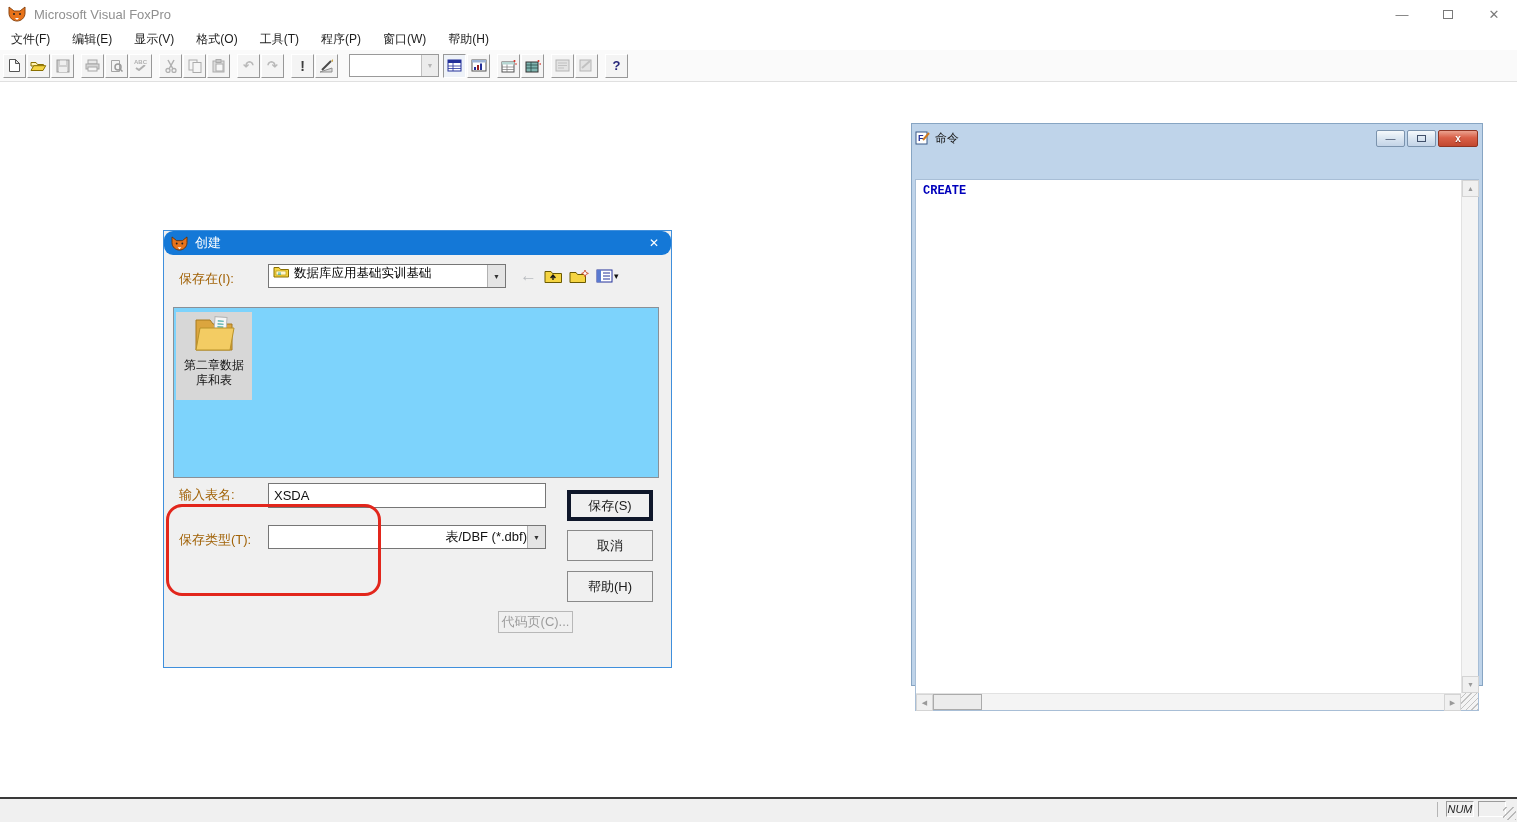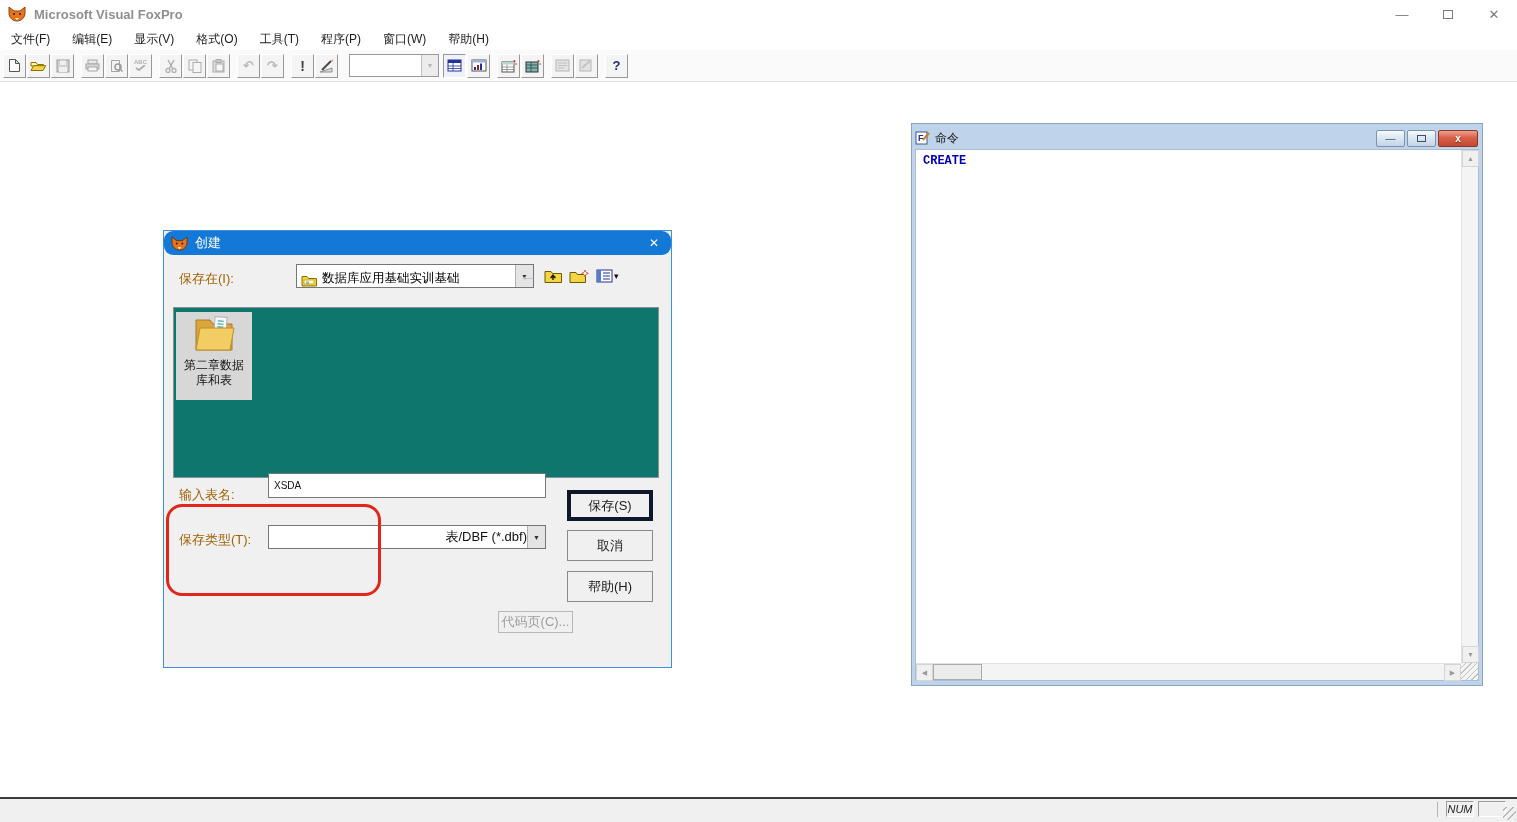--- a/index.html
+++ b/index.html
@@ -2,21 +2,21 @@
 <html><head>
 <meta charset="utf-8">
 <style>
   * { margin:0; padding:0; box-sizing:border-box; }
   html,body { width:1517px; height:822px; overflow:hidden; background:#fff;
     font-family:"Liberation Sans","DejaVu Sans",sans-serif; }
 
   
   .titlebar { position:absolute; left:0; top:0; width:1517px; height:28px; background:#fff;
     display:flex; align-items:center; }
-  .titlebar .app-title { color:#8f8f8f; font-size:13px; margin-left:8px;font-weight:bold; }
+  .titlebar .app-title { color:#8f8f8f; font-size:13px; margin-left:8px; }
   .fox-icon { width:18px; height:16px; margin-left:8px; }
   .win-controls { position:absolute; right:0; top:0; height:28px; display:flex; }
   .win-controls .wbtn { width:46px; height:28px; display:flex; align-items:center; justify-content:center;
     color:#7a7a7a; font-size:13px; }
   .max-box { width:10px; height:9px; border:1px solid #7a7a7a; display:inline-block; }
 
   .menubar { position:absolute; left:0; top:28px; width:1517px; height:22px; background:#fff;
     display:flex; align-items:center; font-size:12px; color:#1c1c1c; }
   .menu-item { padding:2px 11px; }
 
@@ -50,39 +50,39 @@
     border:1px solid #3f8fdc; background:#f0f0f0; }
   .dlg-titlebar { height:24px; background:#1478d7; display:flex; align-items:center;border-radius:9px; }
   .dlg-titlebar .dlg-title { color:#fff; font-size:13px; margin-left:7px; }
   .dlg-titlebar .fox-icon { width:17px; height:15px; margin-left:7px; }
   .dlg-close { margin-left:auto; width:34px; height:24px; display:flex; align-items:center; justify-content:center;
     color:#fff; font-size:12px; }
   .dlg-body { position:relative; height:412px; }
   .dlg-label { position:absolute; font-size:13px; color:#a16207; }
   .lbl-savein { left:15px; top:15px; }
   .combo { position:absolute; left:104px; top:9px; width:238px; height:24px; background:#fff;
-    border:1px solid #767676; display:flex; align-items:flex-end;margin-left:28px; }
+    border:1px solid #767676; display:flex; align-items:flex-start; }
   .combo .combo-val { font-size:12.5px; margin-left:4px; flex:1; white-space:nowrap; overflow:hidden; }
   .combo .combo-btn { width:18px; height:100%; background:#e4e4e4; border-left:1px solid #b2b2b2;
     display:flex; align-items:center; justify-content:center; font-size:7px; color:#333; flex:none; }
   .combo svg { flex:none; margin-left:4px; }
   .nav-icons { position:absolute; left:356px; top:9px; height:24px; display:flex; align-items:center; }
   .nav-back { color:#b9bcc0; font-size:17px; font-weight:bold; margin-right:7px; }
   .nav-ic { margin-right:6px; display:flex; align-items:center; }
   .nav-caret { font-size:9px; color:#111; margin-left:1px; }
 
-  .file-list { position:absolute; left:9px; top:52px; width:486px; height:171px; background:#0f766e;
+  .file-list { position:absolute; left:9px; top:52px; width:486px; height:171px; background:#7dd3fc;
     border:1px solid #8a9097;font-family:Liberation Serif, serif; }
   .folder-item { position:absolute; left:2px; top:4px; width:76px; height:88px; background:#d7d7d7;
     display:flex; flex-direction:column; align-items:center; }
   .folder-item .flabel { font-size:12px; line-height:15px; text-align:center; width:68px;
     word-break:break-all; color:#111; margin-top:2px; }
 
-  .fld-input { position:absolute; left:104px; top:218px; width:278px; height:25px; background:#fff;
-    border:1px solid #767676; font-size:10px; color:#111; display:flex; align-items:center; padding-left:5px; }
+  .fld-input { position:absolute; left:104px; top:228px; width:278px; height:25px; background:#fff;
+    border:1px solid #767676; font-size:13px; color:#111; display:flex; align-items:center; padding-left:5px; }
   .lbl-name { left:15px; top:231px; }
   .lbl-type { left:15px; top:276px; }
   .fld-select { position:absolute; left:104px; top:270px; width:278px; height:24px; background:#fff;
     border:1px solid #767676; font-size:13px; color:#111; display:flex; align-items:center;text-align:right; }
   .fld-select .sel-val { flex:1; margin-left:5px; }
   .fld-select .sel-btn { width:18px; height:100%; background:#e4e4e4; border-left:1px solid #b2b2b2;
     display:flex; align-items:center; justify-content:center; font-size:7px; color:#333; flex:none; }
 
   .btn { position:absolute; background:#f0f0f0; border:1px solid #8a8a8a; font-size:13px; color:#1a1a1a;
     display:flex; align-items:center; justify-content:center;
@@ -100,21 +100,21 @@
     border:1px solid #87a5c3; background:#bfd4ea; padding:3px; }
   .cmd-titlebar { height:22px; display:flex; align-items:center; }
   .cmd-titlebar .cmd-title { font-size:12px; color:#1a1a1a; margin-left:5px; }
   .cmd-controls { margin-left:auto; display:flex; margin-right:1px; }
   .cw-btn { width:29px; height:17px; border:1px solid #7b93ad; border-radius:2px;
     background:linear-gradient(#f5f9fc,#dce7f2 45%,#c4d4e7); color:#41506a; font-size:10px;
     display:flex; align-items:center; justify-content:center; margin-left:2px; }
   .cw-btn .max-box { width:9px; height:7px; border:1px solid #41506a; }
   .cw-btn.cw-close { width:40px; background:linear-gradient(#eba28f,#d96048 45%,#c24830);
     border-color:#8e3423; color:#fff; font-weight:bold; text-shadow:0 1px 1px #7d2b1c; }
-  .cmd-content { position:relative; background:#fff; height:532px; border:1px solid #a8bed6; }
+  .cmd-content { position:relative; background:#fff; height:532px; border:1px solid #a8bed6;margin-top:30px; }
   .cmd-text { position:absolute; left:7px; top:4px; font-family:"Liberation Mono","DejaVu Sans Mono",monospace;
     font-size:12px; font-weight:bold; color:#0000bb; }
   .vscroll { position:absolute; right:0; top:0; bottom:17px; width:17px; background:#f4f4f4;
     border-left:1px solid #e2e2e2; }
   .hscroll { position:absolute; left:0; right:17px; bottom:0; height:17px; background:#f4f4f4;
     border-top:1px solid #e2e2e2; }
   .scroll-btn { position:absolute; width:17px; height:17px; background:#f0f0f0; border:1px solid #d4d4d4;
     display:flex; align-items:center; justify-content:center; font-size:7px; color:#9a9a9a; }
   .sb-up { top:0; left:0; }
   .sb-down { bottom:0; left:0; }

